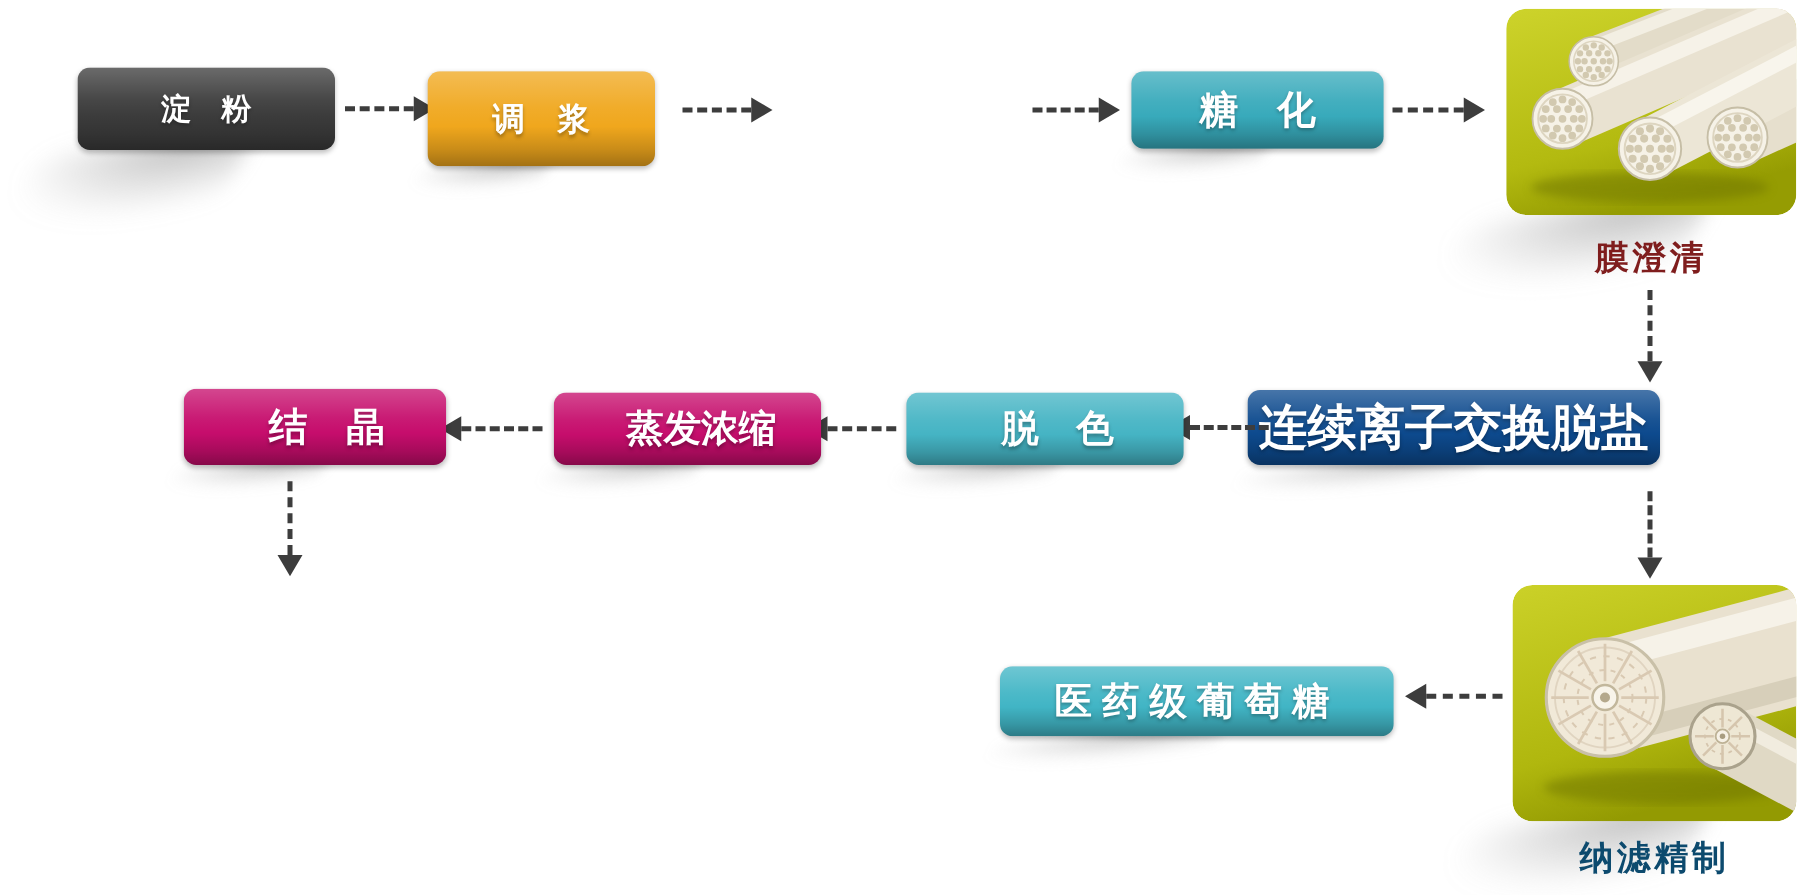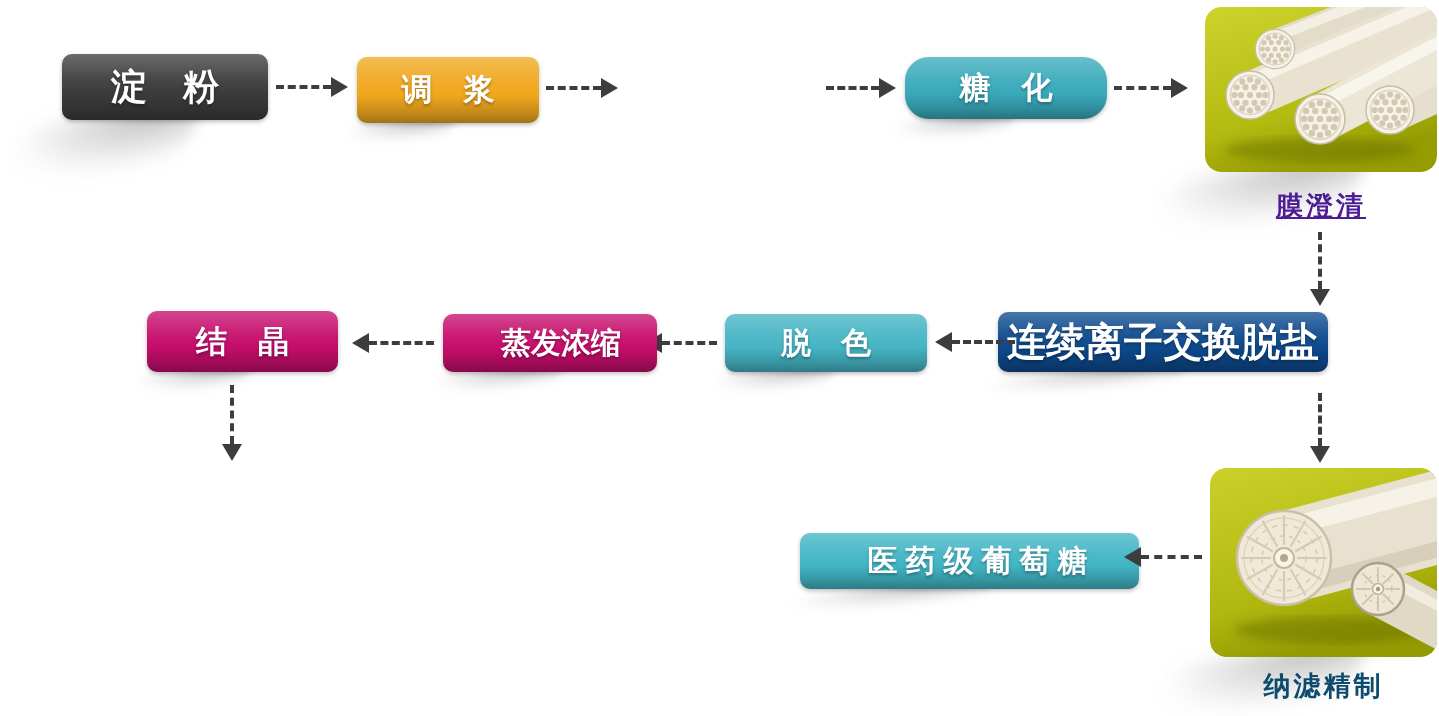--- a/index.html
+++ b/index.html
@@ -111,45 +111,45 @@
     font-weight:bold;
     font-size:27px;
     letter-spacing:3px;
   }
 </style>
 </head>
 <body>
 
 <div class="canvas" style="--arrow: #3d3d3d; background-color: rgb(255, 255, 255);">
 
-  <div class="node big-shadow" style="left: 62px; top: 54px; width: 206px; height: 66px; font-size: 36px; --c: #3c3c3c;">
+  <div class="node big-shadow" style="left: 62px; top: 54px; width: 206px; height: 66px; font-size: 24px; --c: #3c3c3c;">
     <span class="label">淀　粉</span>
   </div>
 
   <div class="arrow right" style="left:276px;top:77px;width:72px;">
     <i class="shaft"></i>
     <i class="head"></i>
   </div>
 
-  <div class="node" style="left: 357px; top: 57px; width: 182px; height: 66px; font-size: 31px; --c: #f0a71d;">
+  <div class="node" style="left: 342px; top: 57px; width: 182px; height: 76px; font-size: 26px; --c: #f0a71d;">
     <span class="label">调　浆</span>
   </div>
 
   <div class="arrow right" style="left:546px;top:78px;width:72px;">
     <i class="shaft"></i>
     <i class="head"></i>
   </div>
 
 
   <div class="arrow right" style="left:826px;top:78px;width:70px;">
     <i class="shaft"></i>
     <i class="head"></i>
   </div>
 
-  <div class="node" style="left: 905px; top: 57px; width: 202px; height: 62px; font-size: 31px; border-radius: 24px; --c: #38aabb;">
+  <div class="node" style="left: 905px; top: 57px; width: 202px; height: 62px; font-size: 31px; --c: #38aabb;">
     <span class="label">糖　化</span>
   </div>
 
   <div class="arrow right" style="left:1114px;top:78px;width:74px;">
     <i class="shaft"></i>
     <i class="head"></i>
   </div>
 
   <figure class="photo big-shadow" style="left:1205px;top:7px;width:232px;height:165px;">
     <svg viewBox="0 0 232 165" width="232" height="165">
@@ -200,70 +200,70 @@
         <line x1="115" y1="112" x2="250" y2="42" stroke="#ece6d6" stroke-width="48"></line>
         <line x1="115" y1="97" x2="250" y2="27" stroke="#f8f5ec" stroke-width="12"></line>
       </g>
       <use href="#tface" transform="translate(70,42) scale(0.82)"></use>
       <use href="#tface" transform="translate(45,88)"></use>
       <use href="#tface" transform="translate(185,103)"></use>
       <use href="#tface" transform="translate(115,112) scale(1.04)"></use>
     </svg>
   </figure>
 
-  <div class="caption" style="left: 1205px; top: 188px; width: 232px; color: #4c1d95; text-decoration: underline;">膜澄清</div>
+  <div class="caption" style="left: 1205px; top: 188px; width: 232px; color: #7f1d1d;">膜澄清</div>
 
   <div class="arrow down" style="left:1310px;top:232px;width:20px;height:74px;">
     <i class="shaft"></i>
     <i class="head"></i>
   </div>
 
   <div class="node" style="left: 998px; top: 312px; width: 330px; height: 60px; font-size: 39px; --c: #0d4a8e;">
     <span class="label">连续离子交换脱盐</span>
   </div>
 
   <div class="arrow left" style="left:935px;top:332px;width:80px;">
     <i class="shaft"></i>
     <i class="head"></i>
   </div>
 
-  <div class="node" style="left: 725px; top: 314px; width: 202px; height: 58px; font-size: 30px; --c: #45b4c4;">
+  <div class="node" style="left: 725px; top: 314px; width: 202px; height: 58px; font-size: 30px; padding-left: 20px; --c: #45b4c4;">
     <span class="label">脱　色</span>
   </div>
 
   <div class="arrow left" style="left:645px;top:333px;width:72px;">
     <i class="shaft"></i>
     <i class="head"></i>
   </div>
 
   <div class="node" style="left: 443px; top: 314px; width: 192px; height: 58px; font-size: 30px; padding-left: 22px; --c: #c60d6c;">
     <span class="label">蒸发浓缩</span>
   </div>
 
   <div class="arrow left" style="left:352px;top:333px;width:82px;">
     <i class="shaft"></i>
     <i class="head"></i>
   </div>
 
-  <div class="node" style="left: 147px; top: 311px; width: 191px; height: 61px; font-size: 31px; --c: #c60d6c;">
+  <div class="node" style="left: 147px; top: 311px; width: 191px; height: 61px; font-size: 31px; padding-left: 19px; --c: #c60d6c;">
     <span class="label">结　晶</span>
   </div>
 
   <div class="arrow down" style="left:222px;top:385px;width:20px;height:76px;">
     <i class="shaft"></i>
     <i class="head"></i>
   </div>
 
   <div class="arrow down" style="left:1310px;top:393px;width:20px;height:70px;">
     <i class="shaft"></i>
     <i class="head"></i>
   </div>
 
 
-  <div class="node wide" style="left: 800px; top: 533px; width: 315px; height: 56px; font-size: 30px; padding-left: 24px; --c: #41b5c5;">
+  <div class="node wide" style="left: 800px; top: 533px; width: 315px; height: 56px; font-size: 30px; --c: #41b5c5;">
     <span class="label">医药级葡萄糖</span>
   </div>
 
   <div class="arrow left" style="left:1124px;top:547px;width:78px;">
     <i class="shaft"></i>
     <i class="head"></i>
   </div>
 
   <figure class="photo big-shadow" style="left:1210px;top:468px;width:227px;height:189px;">
     <svg viewBox="0 0 227 189" width="227" height="189">

